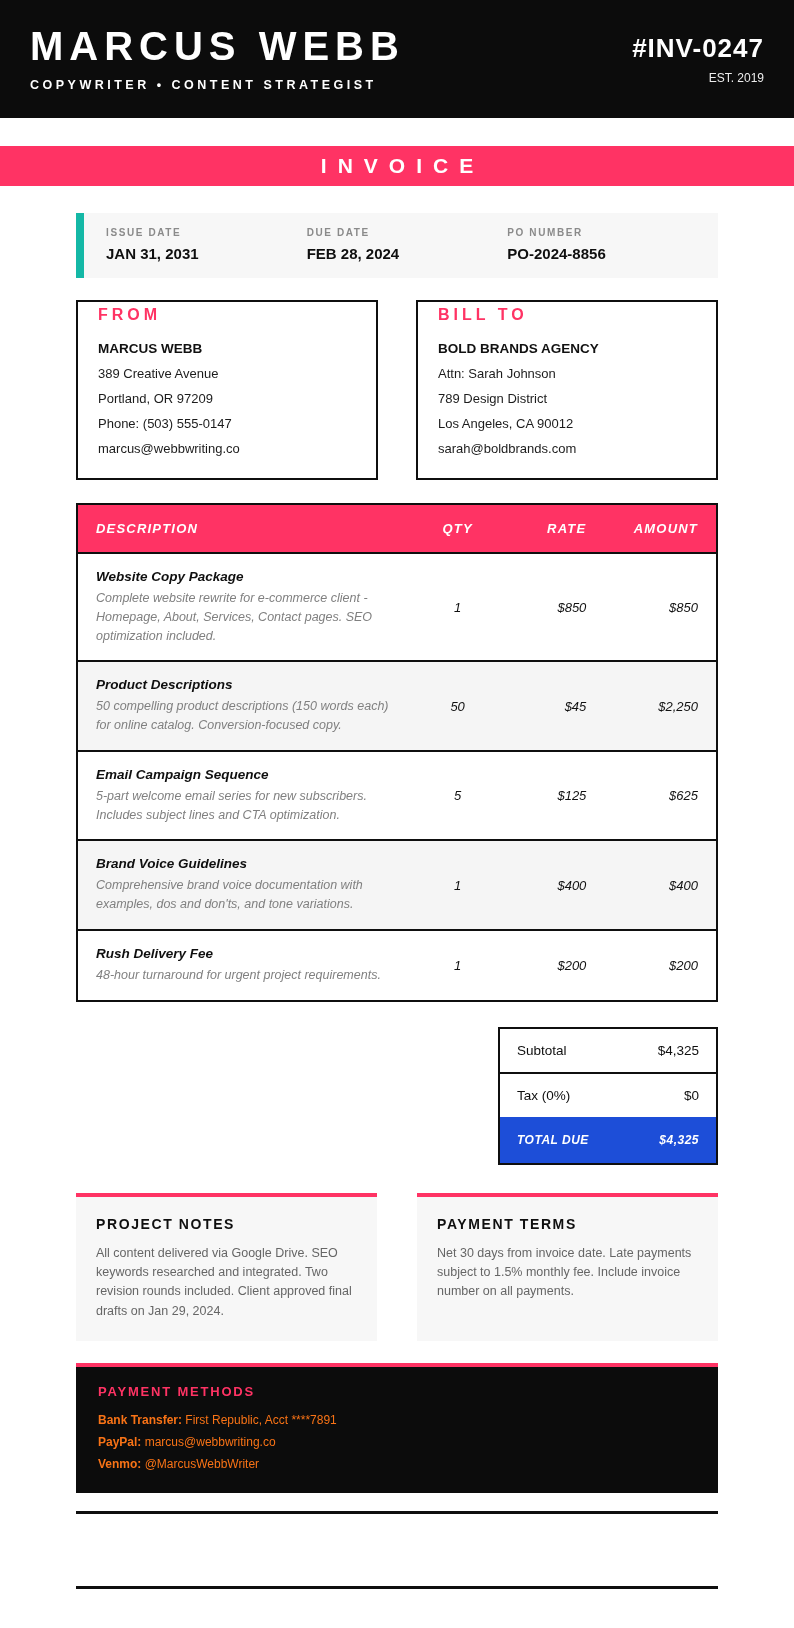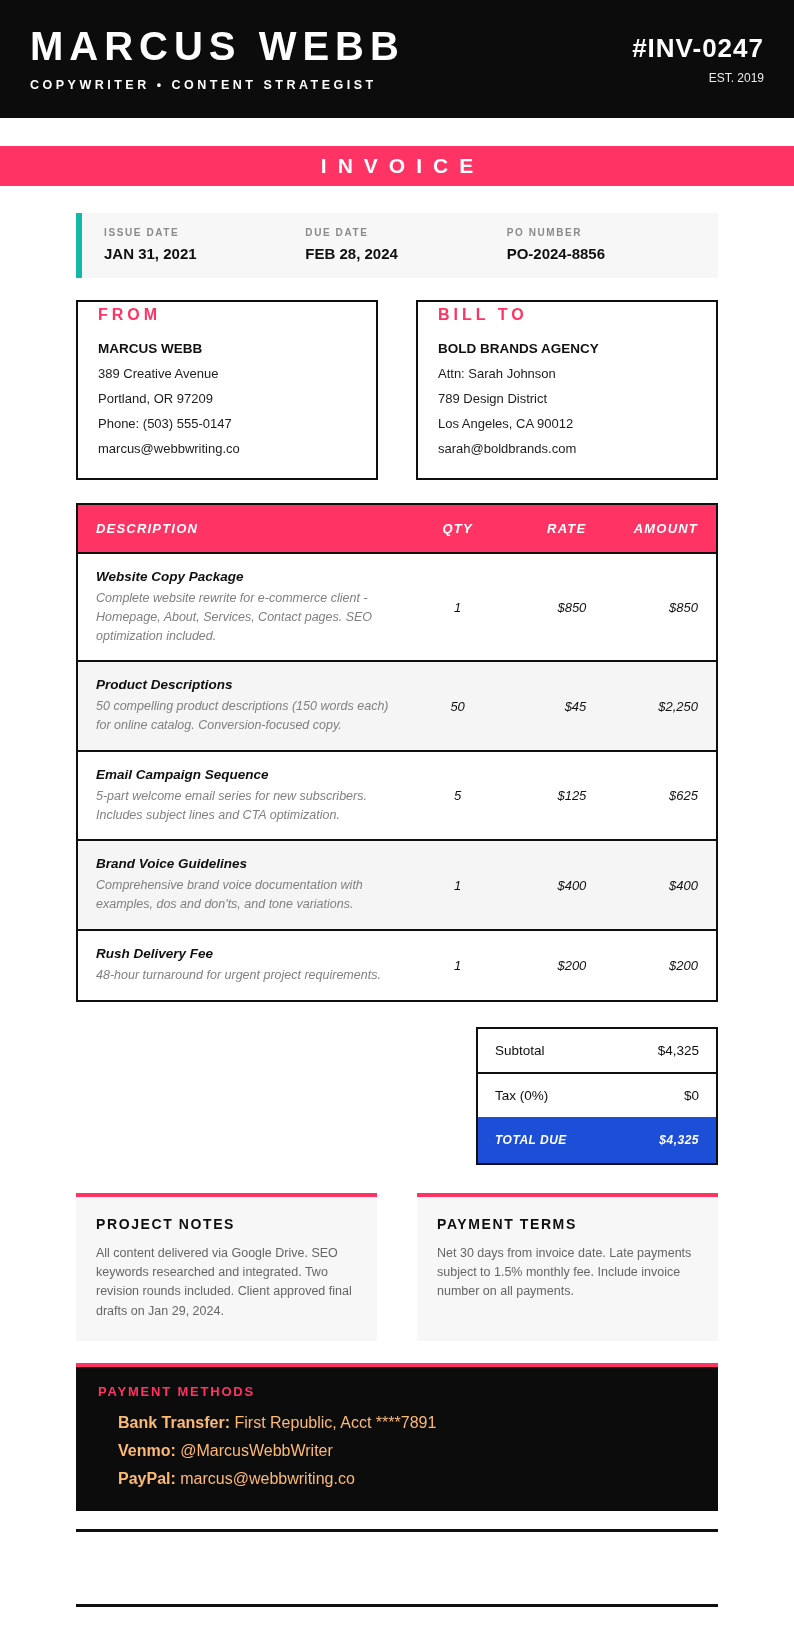--- a/index.html
+++ b/index.html
@@ -30,21 +30,21 @@
   .banner {
     margin-top:28px; height:40px; background:#ff3364;
     display:flex; align-items:center; justify-content:center;
   }
   .banner-title { color:#fff; font-size:21px; font-weight:800; letter-spacing:11px; padding-left:11px; }
 
   .content { margin:0 76px; }
 
   
   .meta-bar {
-    margin-top:27px; background:#f7f7f7; border-left:6px solid #14b8a6;
+    margin-top:27px; background:#f7f7f7; border-left:8px solid #14b8a6;
     padding:14px 10px 16px 22px;
     display:grid; grid-template-columns:1fr 1fr 1fr;
   }
   .meta-label { font-size:10px; font-weight:bold; letter-spacing:1.6px; color:#8a8a8a; }
   .meta-value { font-size:15px; font-weight:bold; color:#0f0f0f; margin-top:7px; }
 
   
   .parties { margin-top:22px; display:grid; grid-template-columns:1fr 1fr; gap:38px; }
   .party { border:2px solid #0f0f0f; padding:4px 20px 22px; background:#fff; }
   .party-title { color:#ff3364; font-size:16px; font-weight:800; letter-spacing:4px; }
@@ -65,21 +65,21 @@
   tbody tr { border-top:2px solid #0f0f0f; }
   tbody tr.alt { background:#f5f5f5; }
   tbody td { padding:15px 18px; vertical-align:middle; }
   .item-title { font-size:13.5px; font-weight:bold; color:#0f0f0f; }
   .item-desc { font-size:12.5px; color:#808080; line-height:1.5; margin-top:5px; max-width:315px; }
   td.cell-qty { text-align:center; font-size:13px; }
   td.cell-rate, td.cell-amount { text-align:right; font-size:13px; }
 
   
   .totals-wrap { display:flex; justify-content:flex-end; margin-top:25px; }
-  .totals { width:242px; border:2px solid #0f0f0f; background:#fff; }
+  .totals { width:220px; border:2px solid #0f0f0f; background:#fff; }
   .totals-row {
     display:flex; justify-content:space-between; align-items:center;
     padding:14px 17px; font-size:13.5px; color:#0f0f0f;
   }
   .totals-row + .totals-row { border-top:2px solid #0f0f0f; }
   .totals-total {
     display:flex; justify-content:space-between; align-items:center;
     background:#1d4ed8; color:#fff; font-size:12px; font-weight:800;
     padding:16px 17px; letter-spacing:0.5px;font-style:italic;
   }
@@ -87,21 +87,21 @@
   
   .notes-grid { margin-top:28px; display:grid; grid-template-columns:1fr 1fr; gap:40px; align-items:stretch; }
   .note-box { background:#f7f7f7; border-top:4px solid #ff3364; padding:19px 20px 20px; }
   .note-title { font-size:14px; font-weight:800; letter-spacing:1.6px; color:#0f0f0f; }
   .note-body { font-size:12.5px; color:#666; line-height:1.55; margin-top:12px; }
 
   
   .payment-methods { margin-top:22px; background:#0c0c0c; border-top:4px solid #ff3364; padding:17px 22px 20px; }
   .pm-title { color:#ff3364; font-size:13px; font-weight:800; letter-spacing:1.8px; }
   .pm-lines { margin-top:12px; }
-  .pm-line { color:#fdba74; font-size:16px; line-height:1.5; margin-top:4px;margin-left:20px; }
+  .pm-line { color:#f97316; font-size:12px; line-height:1.5; margin-top:4px; }
   .pm-label { font-weight:bold; }
 
   
   .rule { height:3px; background:#0f0f0f; }
   .rule-1 { margin-top:18px; }
   .rule-2 { margin-top:72px; }
 </style>
 </head>
 <body>
 
@@ -118,21 +118,21 @@
 
 <div class="banner">
   <div class="banner-title">INVOICE</div>
 </div>
 
 <div class="content">
 
   <div class="meta-bar">
     <div>
       <div class="meta-label">ISSUE DATE</div>
-      <div class="meta-value">JAN 31, 2021</div>
+      <div class="meta-value">JAN 31, 2031</div>
     </div>
     <div>
       <div class="meta-label">DUE DATE</div>
       <div class="meta-value">FEB 28, 2024</div>
     </div>
     <div>
       <div class="meta-label">PO NUMBER</div>
       <div class="meta-value">PO-2024-8856</div>
     </div>
   </div>
@@ -247,21 +247,21 @@
     <div class="note-box">
       <div class="note-title">PAYMENT TERMS</div>
       <div class="note-body">Net 30 days from invoice date. Late payments subject to 1.5% monthly fee. Include invoice number on all payments.</div>
     </div>
   </div>
 
   <div class="payment-methods">
     <div class="pm-title">PAYMENT METHODS</div>
     <div class="pm-lines">
       <div class="pm-line"><span class="pm-label">Bank Transfer:</span><span> First Republic, Acct ****7891</span></div>
+      <div class="pm-line"><span class="pm-label">PayPal:</span><span> marcus@webbwriting.co</span></div>
       <div class="pm-line"><span class="pm-label">Venmo:</span><span> @MarcusWebbWriter</span></div>
-      <div class="pm-line"><span class="pm-label">PayPal:</span><span> marcus@webbwriting.co</span></div>
     </div>
   </div>
 
   <div class="rule rule-1"></div>
   <div class="rule rule-2"></div>
 
 </div>
 
 </body></html>

